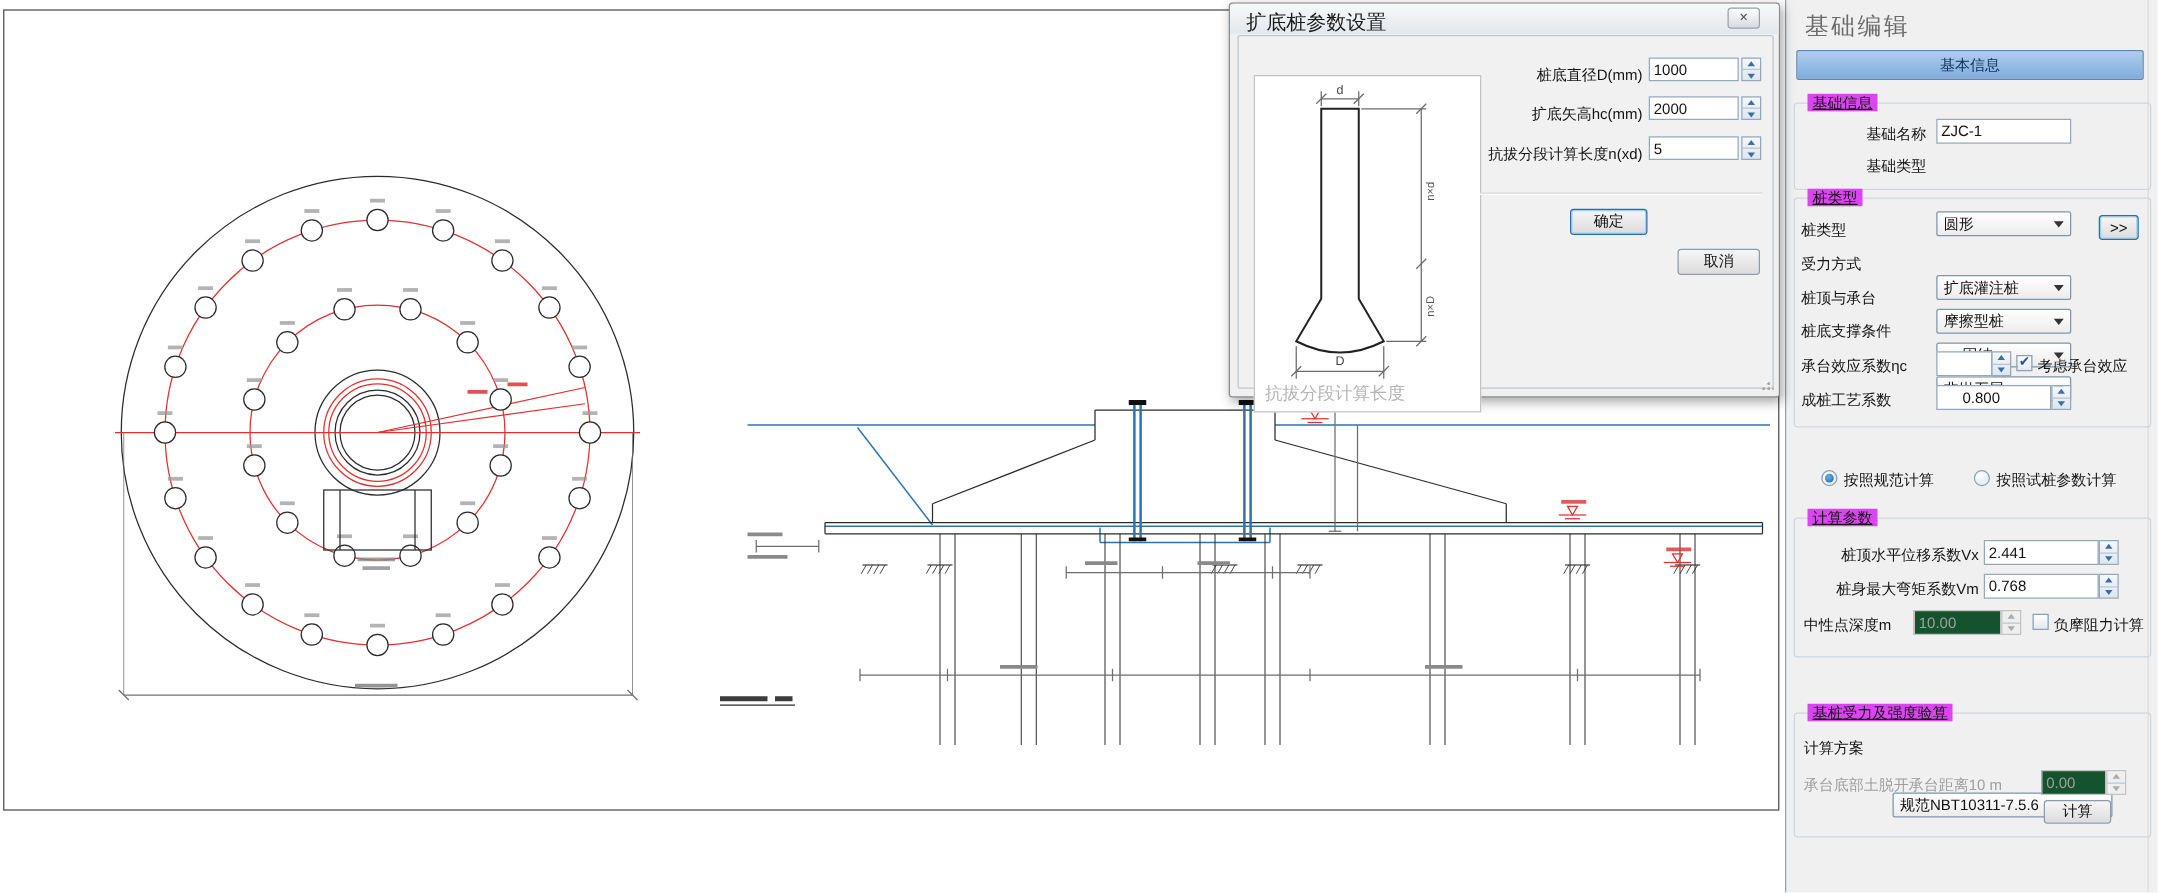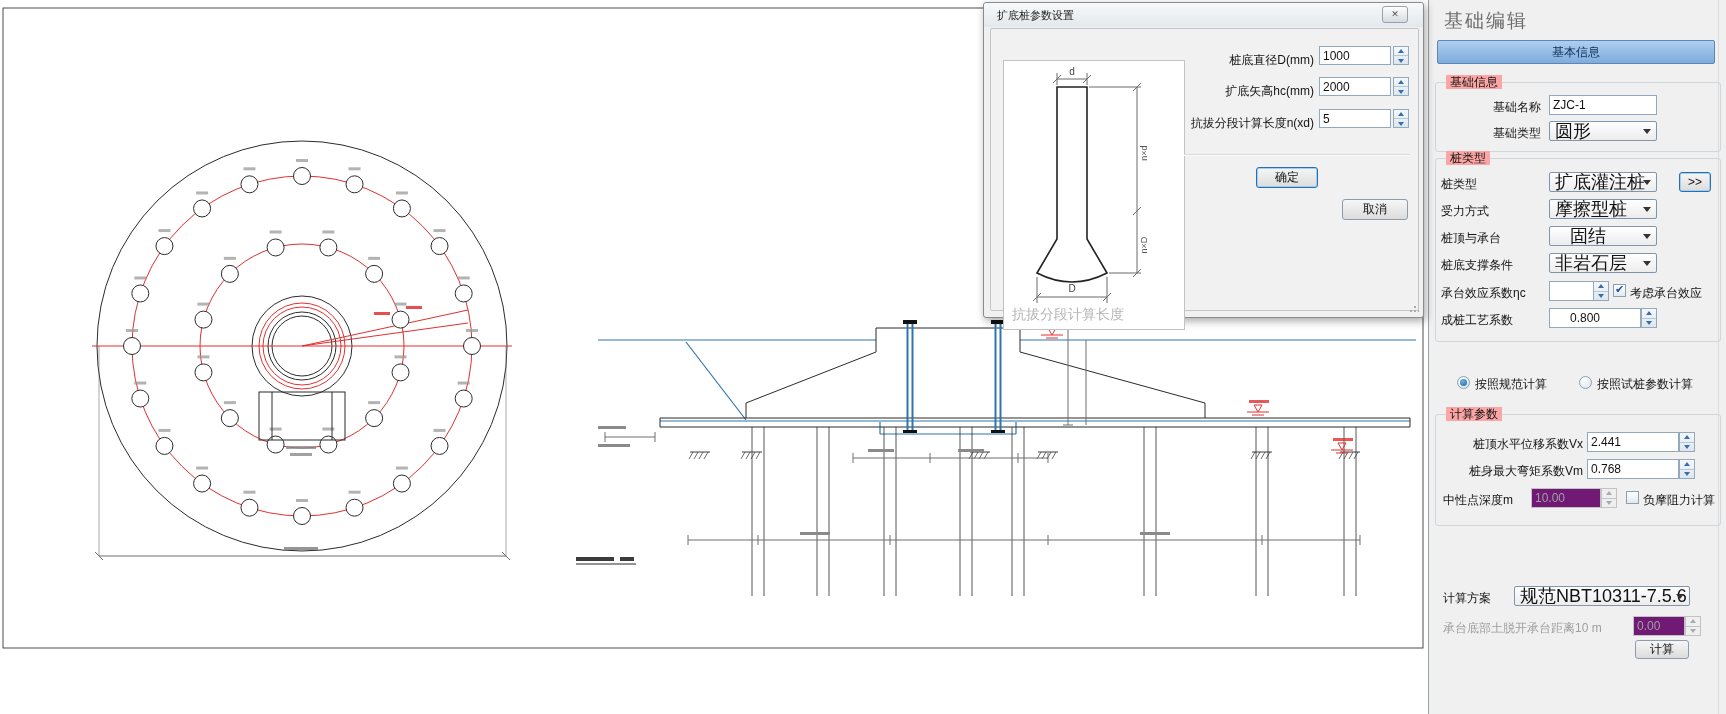--- a/index.html
+++ b/index.html
@@ -7,29 +7,29 @@
   .stage{position:absolute;left:0;top:0;width:1726px;height:714px;}
   #cad{position:absolute;left:0;top:0;width:1726px;height:714px;z-index:1;}
 
   
   .panel{position:absolute;left:1428px;top:0;width:298px;height:714px;background:#f0f0f0;border-left:1px solid #98a0a8;z-index:5;box-sizing:border-box;}
   .panel .edge{position:absolute;right:7px;top:0;bottom:0;width:1px;background:#dcdcdc;}
   .p-title{position:absolute;left:15px;top:8px;font-size:19px;color:#6b6b6b;letter-spacing:2px;}
   .tabbtn{position:absolute;left:8px;top:40px;width:276px;height:22px;border:1px solid #5d86b2;border-radius:2px;
     background:linear-gradient(#aecfee,#7fabdd);color:#10305a;font-size:12px;display:flex;align-items:center;justify-content:center;cursor:default;}
   .gb{position:absolute;border:1px solid #cfd6dc;border-radius:3px;}
-  .gb .lg{position:absolute;top:-8px;left:10px;background:#fca5a5;padding:0 4px;font-size:12px;color:#141414;line-height:14px;white-space:nowrap;}
+  .gb .lg{position:absolute;top:-8px;left:10px;background:#d946ef;padding:0 4px;font-size:12px;color:#141414;line-height:14px;white-space:nowrap;text-decoration:underline;}
   .lbl{position:absolute;font-size:12px;color:#141414;white-space:nowrap;}
   .lbl.r{text-align:right;}
   .lbl.dis{color:#9e9e9e;}
   .tb{position:absolute;border:1px solid #92a8bd;background:#fff;font-size:12px;padding:0 3px;box-sizing:border-box;font-family:inherit;color:#111;}
   input.tb{outline:none;}
-  .tb.dis{color:#a0a0a0;border-color:#c3c3c3;background:#701a75;}
+  .tb.dis{color:#a0a0a0;border-color:#c3c3c3;background:#14532d;}
   .dd{position:absolute;border:1px solid #7f96ac;border-radius:2px;background:linear-gradient(#ffffff,#ececec);
-    display:flex;align-items:center;padding:0 18px 0 5px;font-size:18px;box-sizing:border-box;color:#111;white-space:nowrap;overflow:hidden;}
+    display:flex;align-items:center;padding:0 18px 0 5px;font-size:12px;box-sizing:border-box;color:#111;white-space:nowrap;overflow:hidden;margin-top:48px;}
   .dd::after{content:"";position:absolute;right:5px;top:50%;margin-top:-2px;border:4px solid transparent;border-top:5px solid #333;}
   .spin{position:absolute;width:16px;display:flex;flex-direction:column;border:1px solid #96a8bc;background:linear-gradient(#f4f8fc,#dde6ef);box-sizing:border-box;}
   .spin i{flex:1;display:flex;align-items:center;justify-content:center;}
   .spin i + i{border-top:1px solid #b9c6d4;}
   .spin .u::after{content:"";border:3px solid transparent;border-bottom:4px solid #3b6ea5;transform:translateY(-2px);}
   .spin .d::after{content:"";border:3px solid transparent;border-top:4px solid #3b6ea5;transform:translateY(2px);}
   .spin.dis{border-color:#c3c3c3;background:#efefef;}
   .spin.dis .u::after{border-bottom-color:#ababab;}
   .spin.dis .d::after{border-top-color:#ababab;}
   .cb{position:absolute;width:13px;height:13px;border:1px solid #8aa0b5;background:linear-gradient(#fff,#e4e9ee);box-sizing:border-box;}
@@ -37,21 +37,21 @@
   .rad{position:absolute;width:13px;height:13px;border-radius:50%;border:1px solid #8aa0b5;background:radial-gradient(circle at 35% 30%,#fff,#d8e2ec);box-sizing:border-box;}
   .rad.on::after{content:"";position:absolute;left:2px;top:2px;right:2px;bottom:2px;border-radius:50%;background:radial-gradient(circle at 40% 35%,#6db3e8,#1d5fa8);}
   .btn{position:absolute;border:1px solid #8c9cab;border-radius:3px;background:linear-gradient(#f6f6f6,#dcdcdc);
     font-size:12px;color:#111;display:flex;align-items:center;justify-content:center;font-family:inherit;box-sizing:border-box;cursor:default;}
   .btn.focus{border-color:#2a6db0;box-shadow:0 0 0 1px #9fd0f2 inset;}
 
   
   .dialog{position:absolute;left:983px;top:2px;width:441px;height:316px;background:#f0f0f0;border:1px solid #8b8b8b;border-radius:3px;
     box-shadow:2px 3px 9px rgba(0,0,0,.35);z-index:10;box-sizing:border-box;}
   .dlg-titlebar{position:absolute;left:0;top:0;right:0;height:24px;border-radius:3px 3px 0 0;background:linear-gradient(#f7f9fa,#e3e8ec);}
-  .dlg-title{position:absolute;left:13px;top:5px;font-size:11px;color:#1a1a1a;}
+  .dlg-title{position:absolute;left:13px;top:5px;font-size:16px;color:#1a1a1a;}
   .dlg-close{position:absolute;right:15px;top:3px;width:24px;height:15px;border:1px solid #9aa0a8;border-radius:3px;
     background:linear-gradient(#fdfdfd,#d7dbe0);display:flex;align-items:center;justify-content:center;font-size:9px;color:#555;line-height:1;}
   .dlg-body{position:absolute;left:6px;top:25px;width:429px;height:283px;border:1px solid #bfc6cc;border-radius:2px;background:#f1f1f1;box-sizing:border-box;}
   .img-panel{position:absolute;left:12px;top:31px;width:182px;height:270px;background:#fff;border:1px solid #c2c2c2;box-sizing:border-box;}
   .sketch-caption{position:absolute;left:8px;bottom:5px;font-size:14px;color:#b5b5b5;white-space:nowrap;}
   .dlg-lbl{position:absolute;left:150px;width:180px;font-size:12px;color:#141414;text-align:right;white-space:nowrap;}
   .dlg-sep{position:absolute;left:200px;top:151px;width:226px;height:1px;background:#d9d9d9;border-bottom:1px solid #fbfbfb;}
   .grip{position:absolute;right:4px;bottom:4px;width:10px;height:10px;
     background:radial-gradient(circle at 2px 8px,#aaa 1px,transparent 1.4px),radial-gradient(circle at 6px 8px,#aaa 1px,transparent 1.4px),radial-gradient(circle at 6px 4px,#aaa 1px,transparent 1.4px),radial-gradient(circle at 10px 8px,#aaa 1px,transparent 1.4px) no-repeat;}
   .sketch-svg{position:absolute;left:0;top:0;width:180px;height:268px;}
@@ -411,20 +411,23 @@
       </span>
     <span class="lbl" style="left:14px;top:492px;">中性点深度m</span>
     <input class="tb dis" style="left: 102px; top: 488px; width: 70px; height: 20px;" value="10.00">
     <span class="spin dis" style="left:172px;top:488px;height:20px;">
         <i class="u"></i>
         <i class="d"></i>
       </span>
     <span class="cb" style="left:197px;top:491px;"></span>
     <span class="lbl" style="left:214px;top:492px;">负摩阻力计算</span>
 
+    <div class="gb" style="left:6px;top:570px;width:284px;height:98px;">
+      <span class="lg">基桩受力及强度验算</span>
+    </div>
     <span class="lbl" style="left:14px;top:590px;">计算方案</span>
     <div class="dd" style="left:85px;top:586px;width:176px;height:20px;">
         <span>规范NBT10311-7.5.6</span>
       </div>
     <span class="lbl dis" style="left:14px;top:620px;">承台底部土脱开承台距离10 m</span>
     <input class="tb dis" style="left: 204px; top: 616px; width: 52px; height: 20px;" value="0.00">
     <span class="spin dis" style="left:256px;top:616px;height:20px;">
         <i class="u"></i>
         <i class="d"></i>
       </span>

